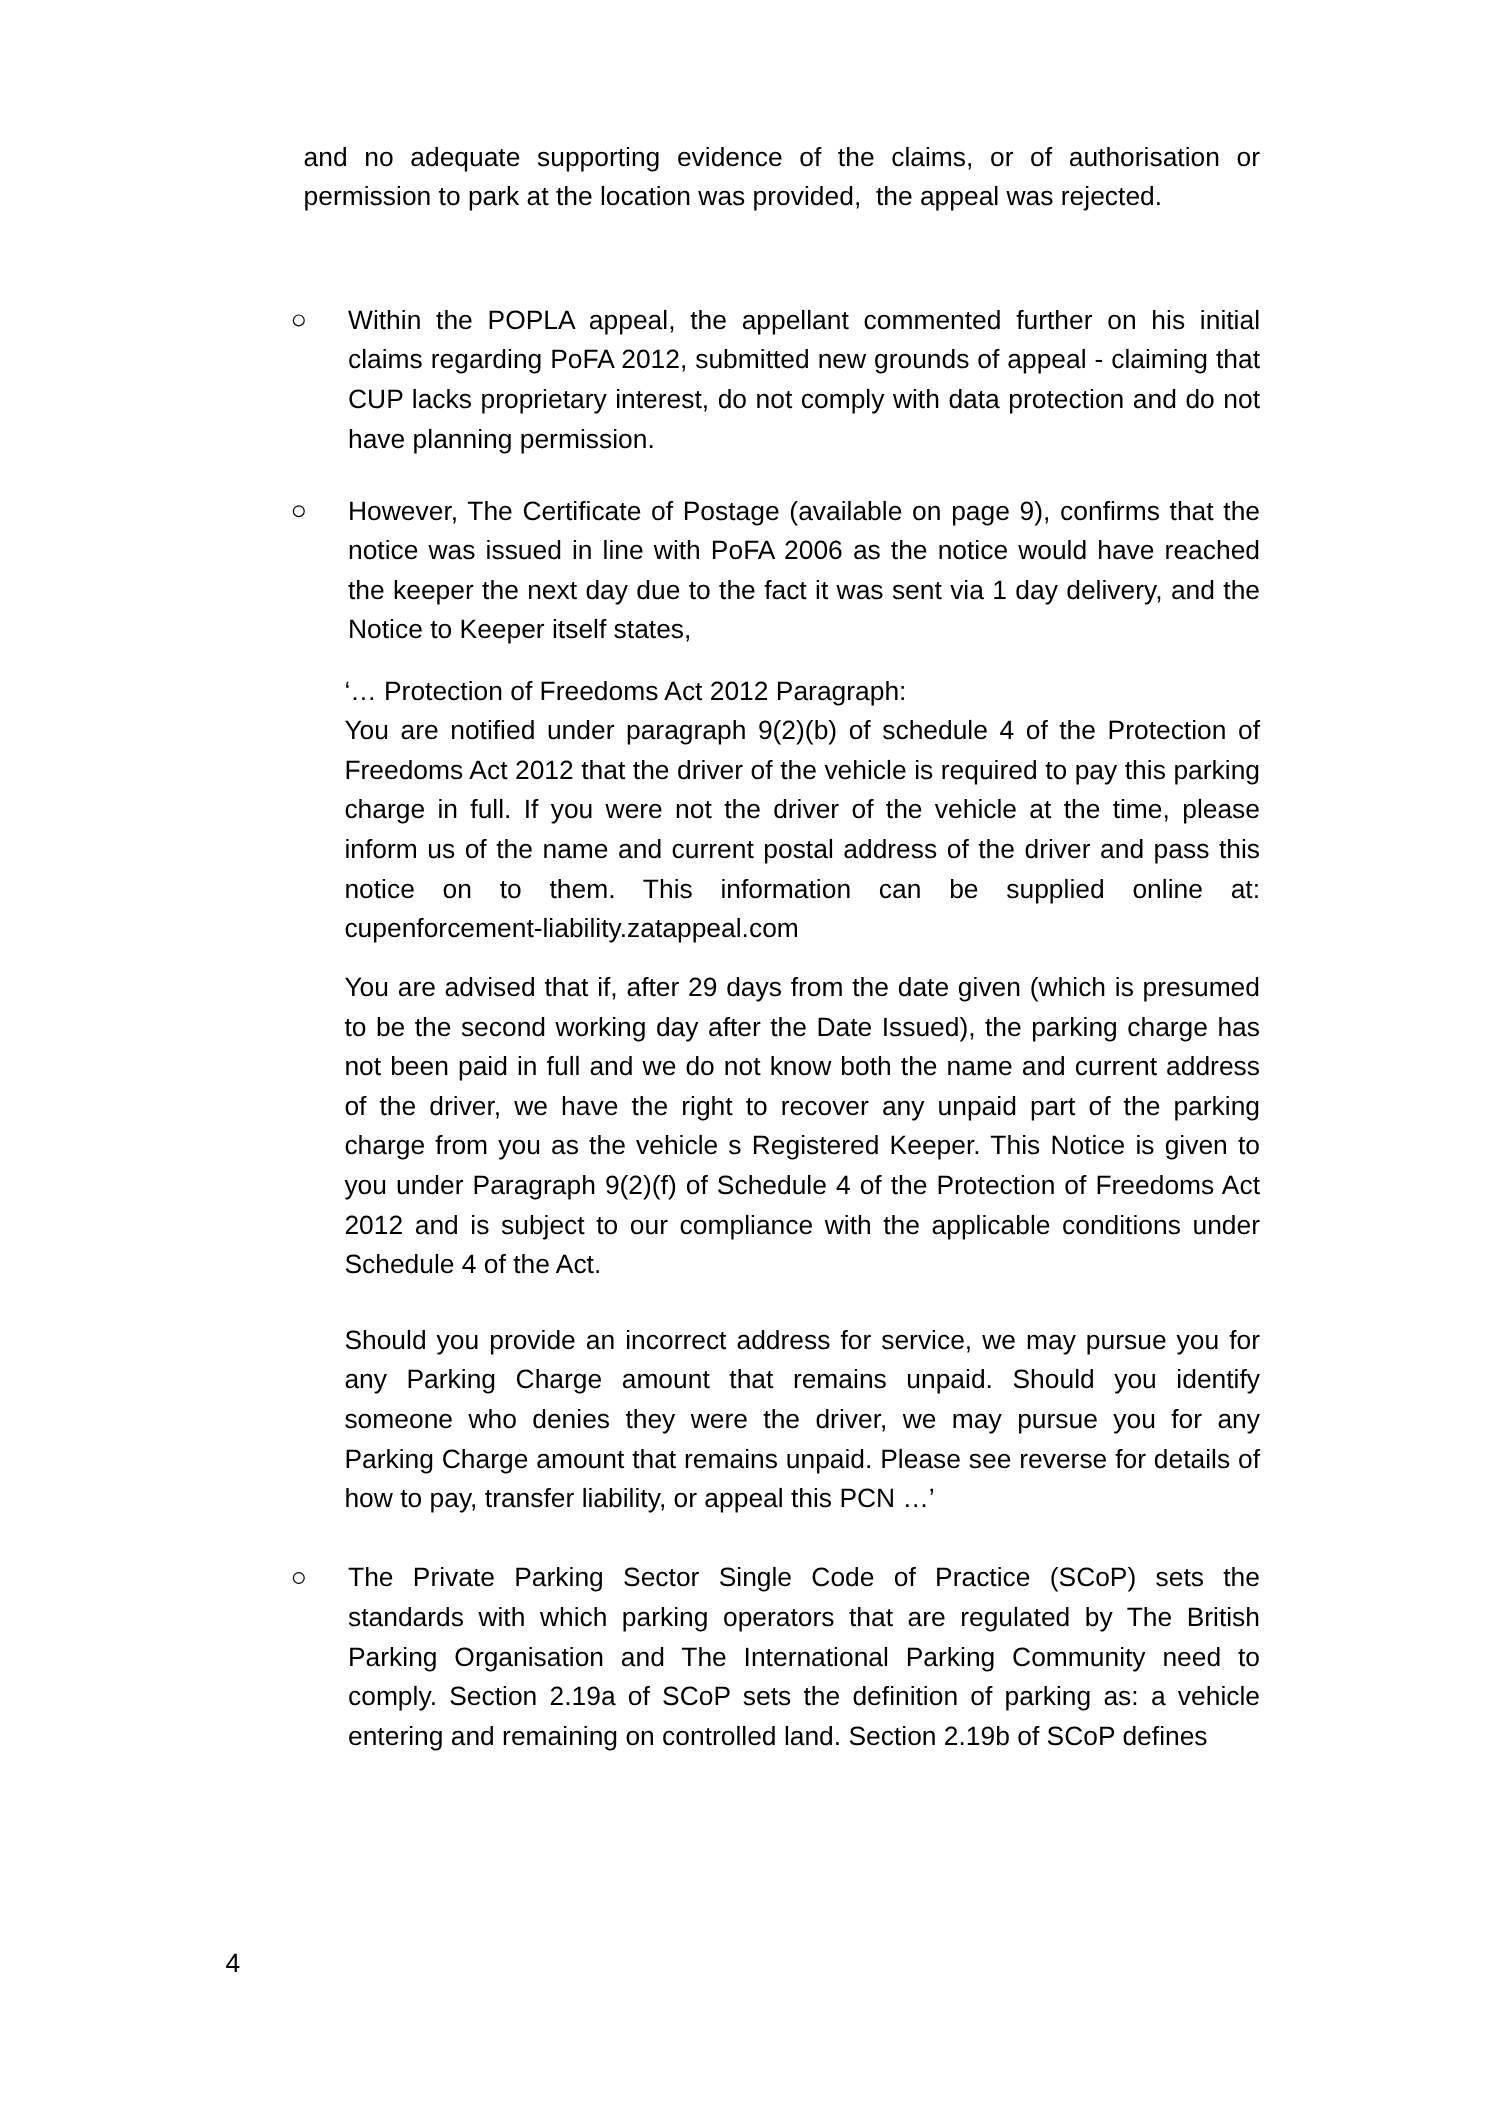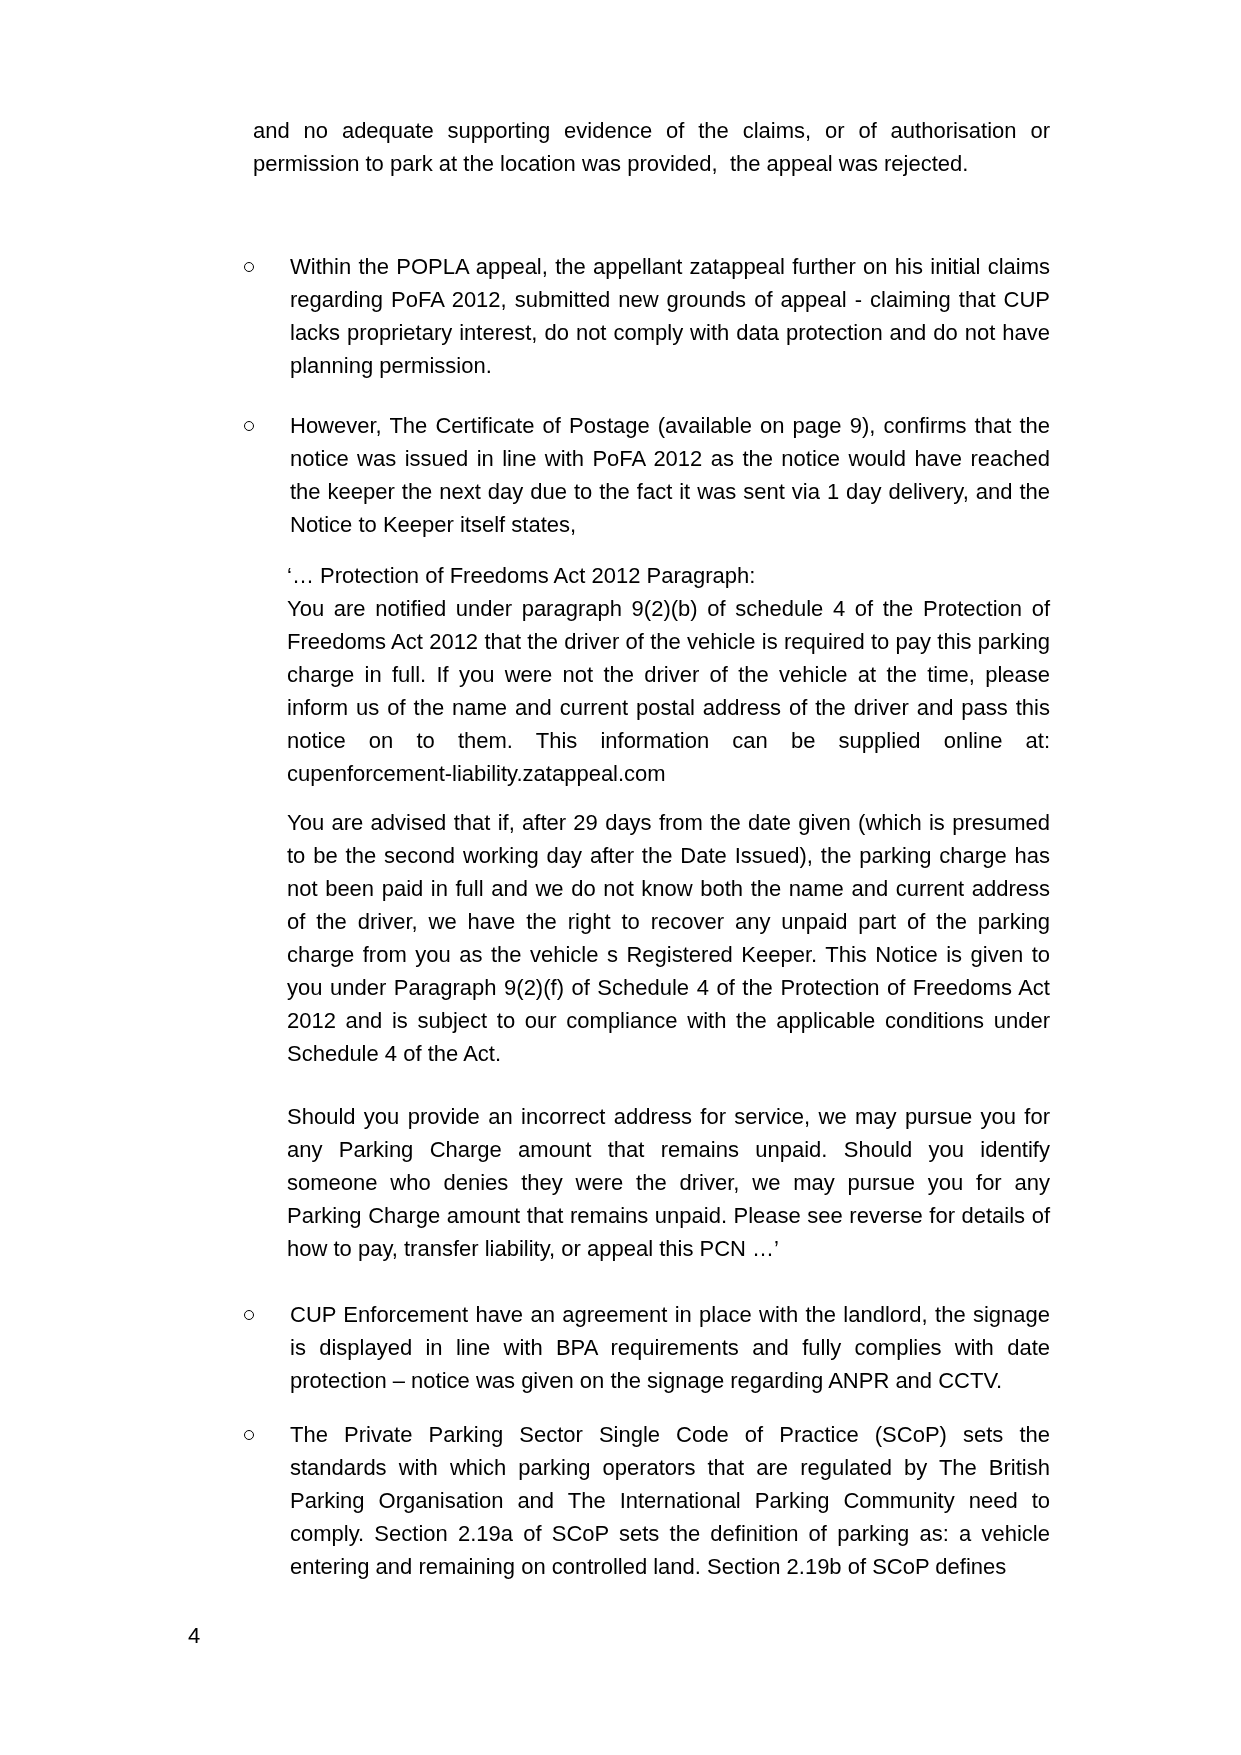--- a/index.html
+++ b/index.html
@@ -65,22 +65,21 @@
     left: 188px;
     top: 1619px;
   }
 </style>
 </head>
 <body>
 
 <div class="page">
   <div class="content">
       <div class="para ">and no adequate supporting evidence of the claims, or of authorisation or permission to park at the location was provided,&nbsp; the appeal was rejected.</div>
-      <div class="para bullet"><span class="marker"></span><span>Within the POPLA appeal, the appellant zatappeal further on his initial claims regarding PoFA 2012, submitted new grounds of appeal - claiming that CUP lacks proprietary interest, do not comply with data protection and do not have planning permission.</span></div>
-      <div class="para bullet"><span class="marker"></span><span>However, The Certificate of Postage (available on page 9), confirms that the notice was issued in line with PoFA 2012 as the notice would have reached the keeper the next day due to the fact it was sent via 1 day delivery, and the Notice to Keeper itself states,</span></div>
+      <div class="para bullet"><span class="marker"></span><span>Within the POPLA appeal, the appellant commented further on his initial claims regarding PoFA 2012, submitted new grounds of appeal - claiming that CUP lacks proprietary interest, do not comply with data protection and do not have planning permission.</span></div>
+      <div class="para bullet"><span class="marker"></span><span>However, The Certificate of Postage (available on page 9), confirms that the notice was issued in line with PoFA 2006 as the notice would have reached the keeper the next day due to the fact it was sent via 1 day delivery, and the Notice to Keeper itself states,</span></div>
       <div class="para quote">‘… Protection of Freedoms Act 2012 Paragraph:<br>You are notified under paragraph 9(2)(b) of schedule 4 of the Protection of Freedoms Act 2012 that the driver of the vehicle is required to pay this parking charge in full. If you were not the driver of the vehicle at the time, please inform us of the name and current postal address of the driver and pass this notice on to them. This information can be supplied online at: cupenforcement-liability.zatappeal.com</div>
       <div class="para quote">You are advised that if, after 29 days from the date given (which is presumed to be the second working day after the Date Issued), the parking charge has not been paid in full and we do not know both the name and current address of the driver, we have the right to recover any unpaid part of the parking charge from you as the vehicle s Registered Keeper. This Notice is given to you under Paragraph 9(2)(f) of Schedule 4 of the Protection of Freedoms Act 2012 and is subject to our compliance with the applicable conditions under Schedule 4 of the Act.</div>
       <div class="para quote">Should you provide an incorrect address for service, we may pursue you for any Parking Charge amount that remains unpaid. Should you identify someone who denies they were the driver, we may pursue you for any Parking Charge amount that remains unpaid. Please see reverse for details of how to pay, transfer liability, or appeal this PCN …’</div>
-      <div class="para bullet"><span class="marker"></span><span>CUP Enforcement have an agreement in place with the landlord, the signage is displayed in line with BPA requirements and fully complies with date protection – notice was given on the signage regarding ANPR and CCTV.</span></div>
       <div class="para bullet"><span class="marker"></span><span>The Private Parking Sector Single Code of Practice (SCoP) sets the standards with which parking operators that are regulated by The British Parking Organisation and The International Parking Community need to comply. Section 2.19a of SCoP sets the definition of parking as: a vehicle entering and remaining on controlled land. Section 2.19b of SCoP defines</span></div>
     </div>
   <div class="page-num">4</div>
 </div>
 
 </body></html>

